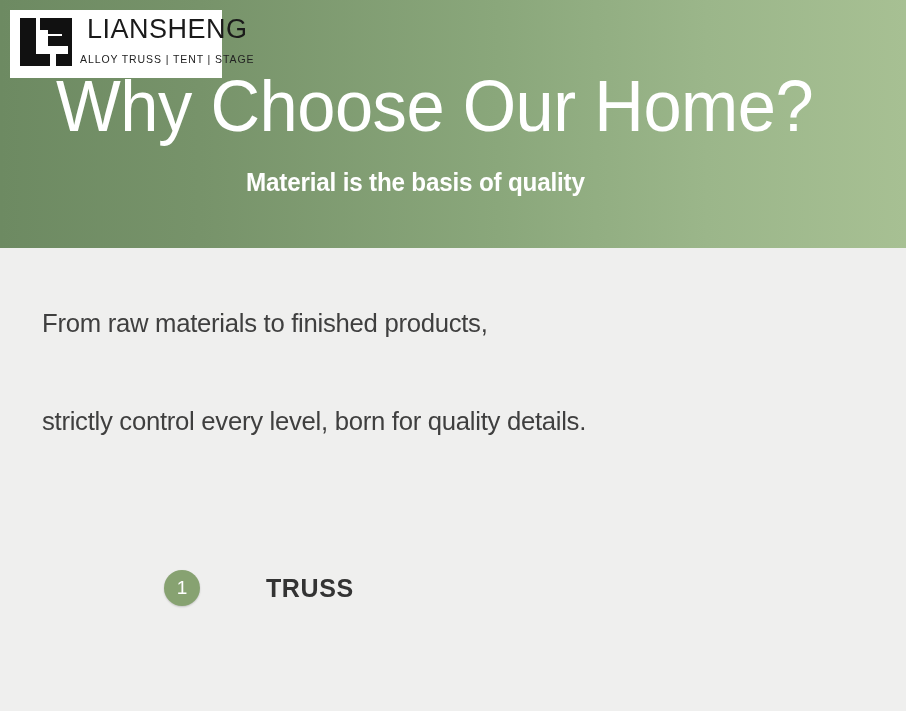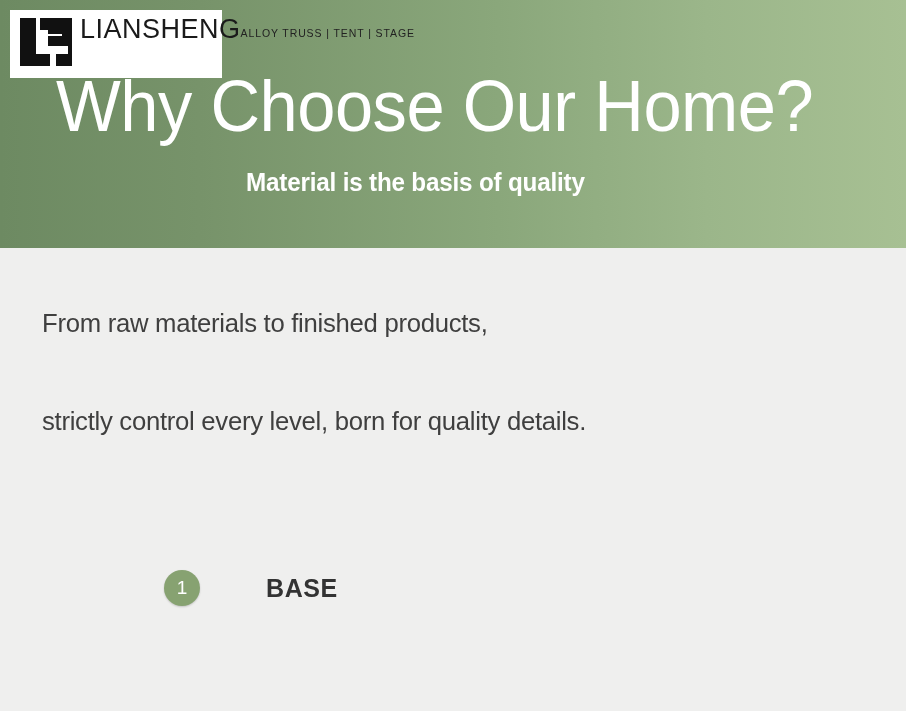--- a/index.html
+++ b/index.html
@@ -42,21 +42,21 @@
     width: 56px;
     height: 52px;
     margin-left: 8px;
     margin-top: 6px;
     flex: 0 0 auto;
   }
   .logo-text-wrap {
     margin-left: 6px;
     margin-top: 4px;
     display: flex;
-    flex-direction: row;
+    flex-direction: column;
     align-items: center;
   }
   .logo-wordmark {
     font-family: "Liberation Sans", sans-serif;
     font-size: 27px;
     letter-spacing: 0.5px;
     color: #1a1a1a;
     line-height: 30px;
     white-space: nowrap;
   }
@@ -176,16 +176,16 @@
   <div class="hero-subtitle">Material is the basis of quality</div>
 </div>
 
 <div class="body-area">
 
   <div class="body-line body-line-1">From raw materials to finished products,</div>
   <div class="body-line body-line-2">strictly control every level, born for quality details.</div>
 
   <div class="bullet-row">
     <div class="bullet-badge">1</div>
-    <div class="bullet-label">BASE</div>
+    <div class="bullet-label">TRUSS</div>
   </div>
 
 </div>
 
 </body></html>

